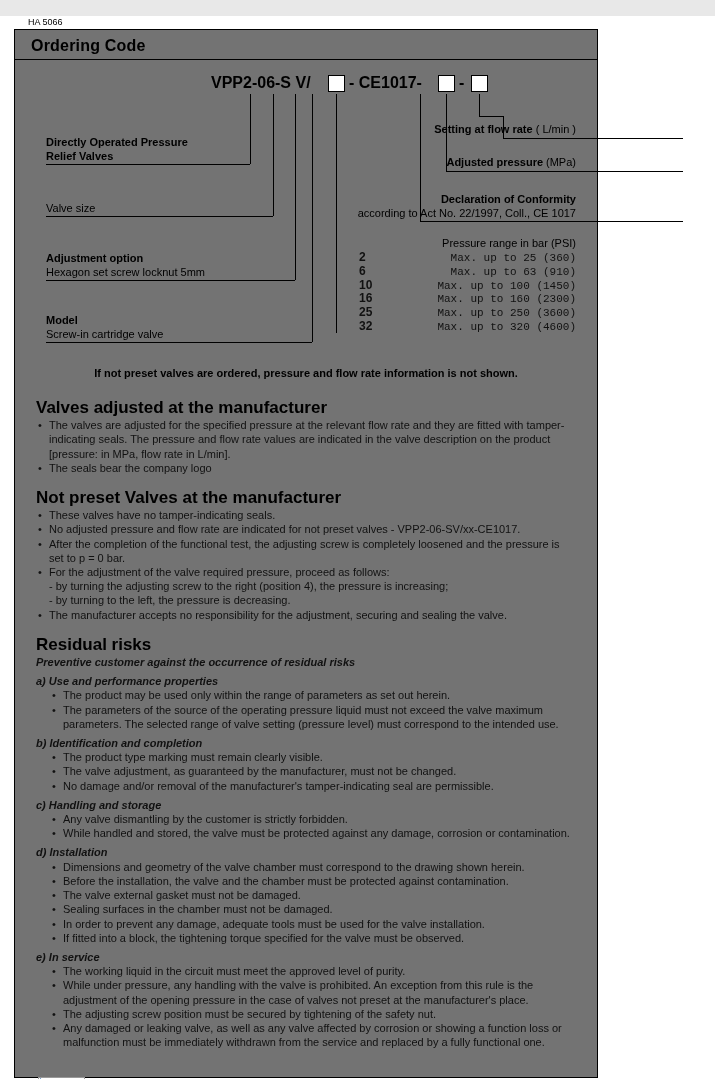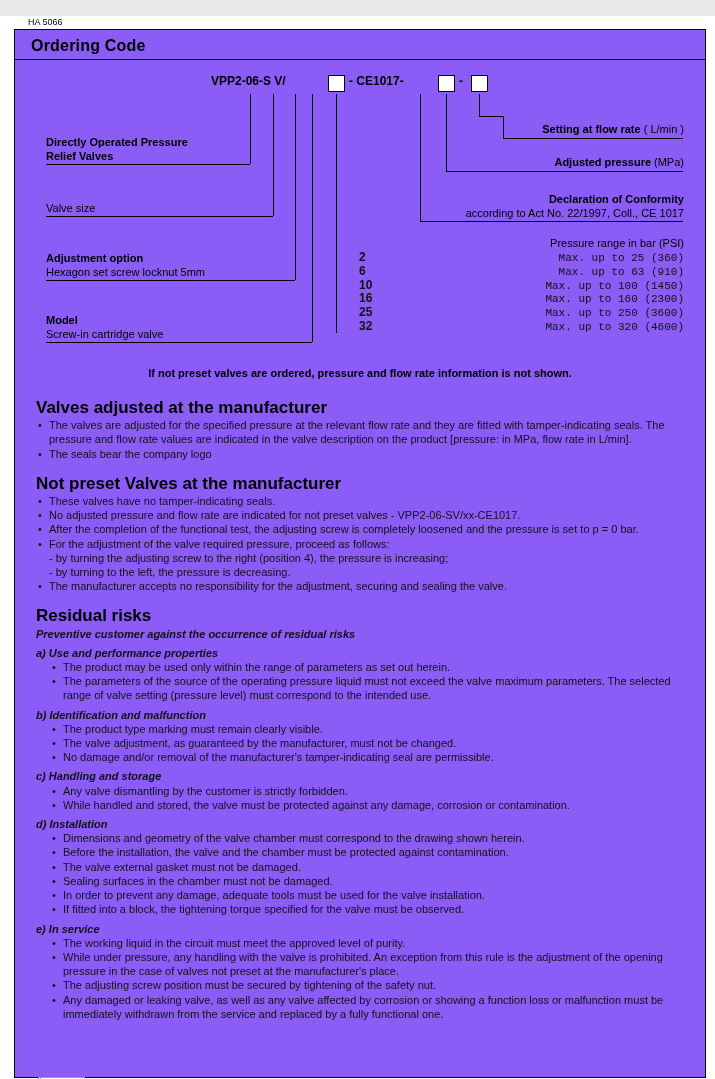--- a/index.html
+++ b/index.html
@@ -1,26 +1,26 @@
 <!DOCTYPE html>
 <html><head>
 <meta charset="utf-8">
 <style>
   * { margin:0; padding:0; box-sizing:border-box; }
   html,body { background:#e8e8e8; }
   body { font-family:"Liberation Sans", sans-serif; }
   .page { position:relative; width:715px; height:1079px; background:#fff; color:#111; overflow:hidden; margin:16px auto; }
   .doc-code { position:absolute; left:28px; top:1px; font-size:9px; color:#000; }
-  .frame { position:absolute; left:14px; top:13px; width:692px; height:1049px; border:1.6px solid #000; background:#8b5cf6; }
+  .frame { position:absolute; left:14px; top:13px; width:584px; height:1049px; border:1.6px solid #000; background:#737373; }
   .titlebar { height:30px; border-bottom:1.6px solid #000; padding:7px 0 0 16px; }
   .titlebar h1 { font-size:16px; font-weight:bold; letter-spacing:0.2px; color:#000; }
 
   
   .diagram { position:relative; height:332px; font-size:11px; }
-  .code-seg { position:absolute; top:14px; font-size:12px; font-weight:bold; white-space:pre; color:#000; }
+  .code-seg { position:absolute; top:14px; font-size:16px; font-weight:bold; white-space:pre; color:#000; }
   .seg1 { left:196px; }
   .seg2 { left:334px; }
   .seg3 { left:444px; }
   .cbox { position:absolute; top:15px; width:17px; height:17px; border:1.7px solid #000; background:#fff; }
   .box1 { left:313px; }
   .box2 { left:423px; }
   .box3 { left:456px; }
   .vline { position:absolute; width:1px; background:#000; }
   .hline { position:absolute; height:1px; background:#000; }
   .lbl { position:absolute; line-height:14px; color:#000; }
@@ -202,21 +202,21 @@
             <div class="group-list">
               <div class="bitem">
                 <span class="marker">•</span>
                 <span class="btext">The product may be used only within the range of parameters as set out herein.</span>
               </div>
               <div class="bitem">
                 <span class="marker">•</span>
                 <span class="btext">The parameters of the source of the operating pressure liquid must not exceed the valve maximum parameters. The selected range of valve setting (pressure level) must correspond to the intended use.</span>
               </div>
             </div>
-            <div class="group-label">b) Identification and malfunction</div>
+            <div class="group-label">b) Identification and completion</div>
             <div class="group-list">
               <div class="bitem">
                 <span class="marker">•</span>
                 <span class="btext">The product type marking must remain clearly visible.</span>
               </div>
               <div class="bitem">
                 <span class="marker">•</span>
                 <span class="btext">The valve adjustment, as guaranteed by the manufacturer, must not be changed.</span>
               </div>
               <div class="bitem">

